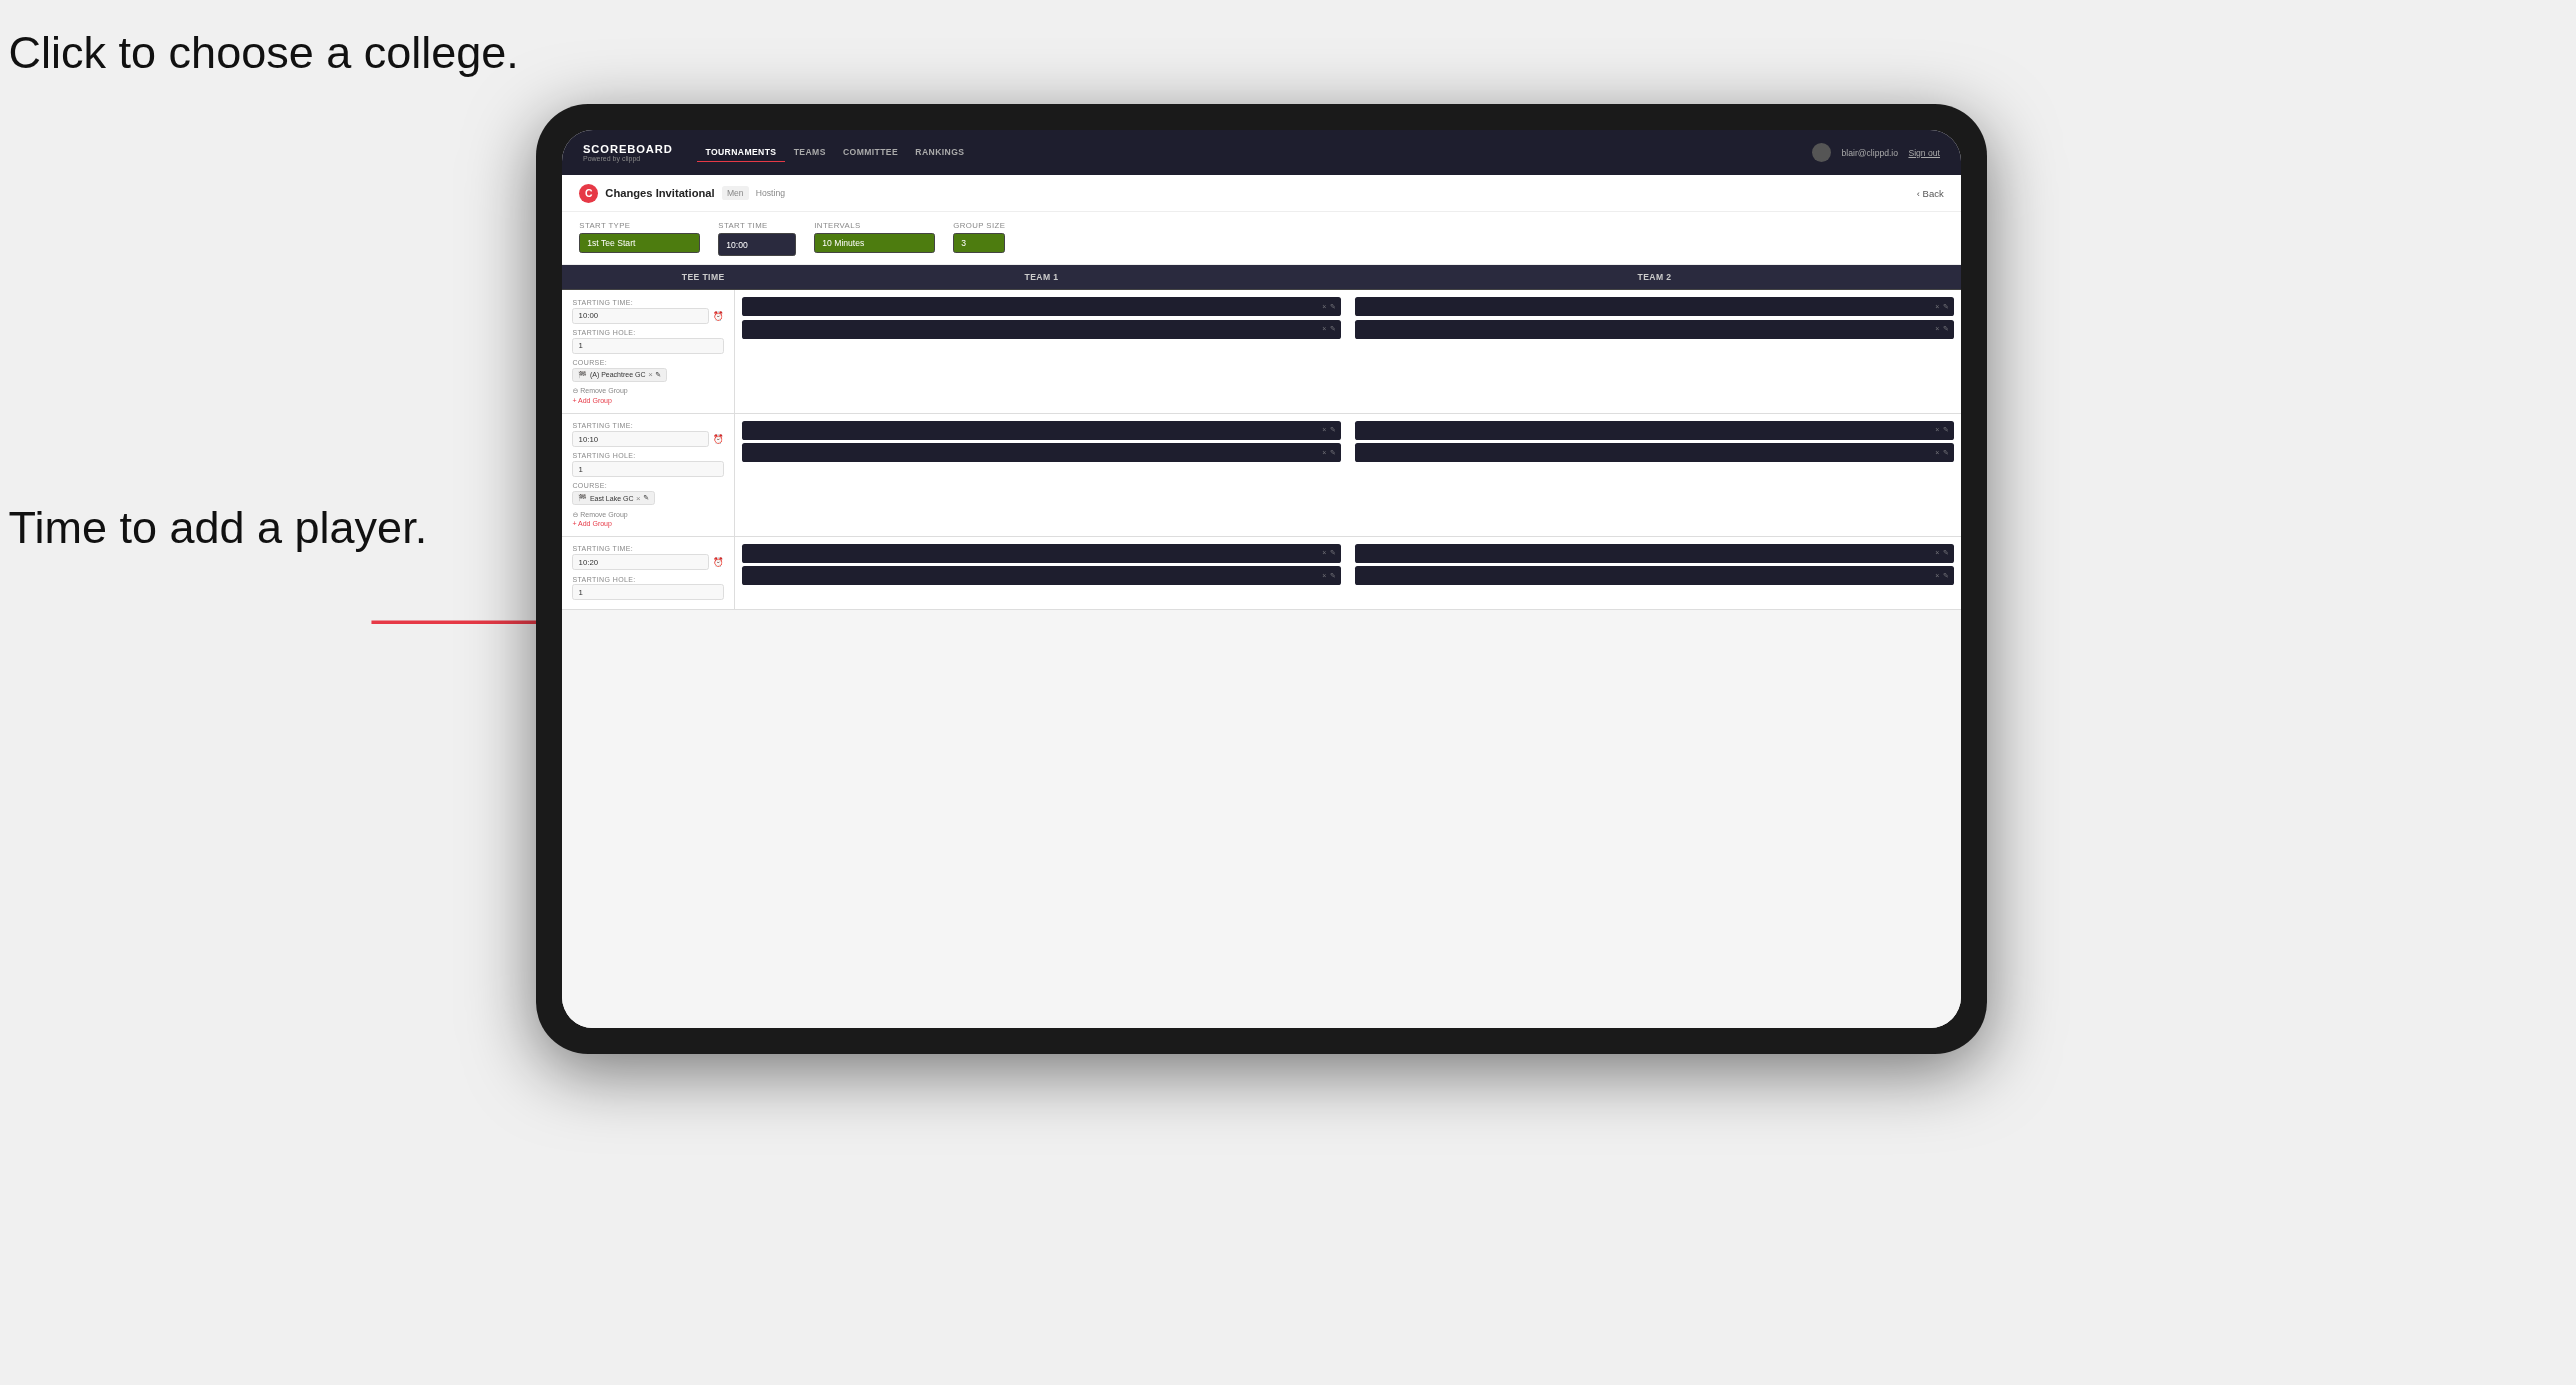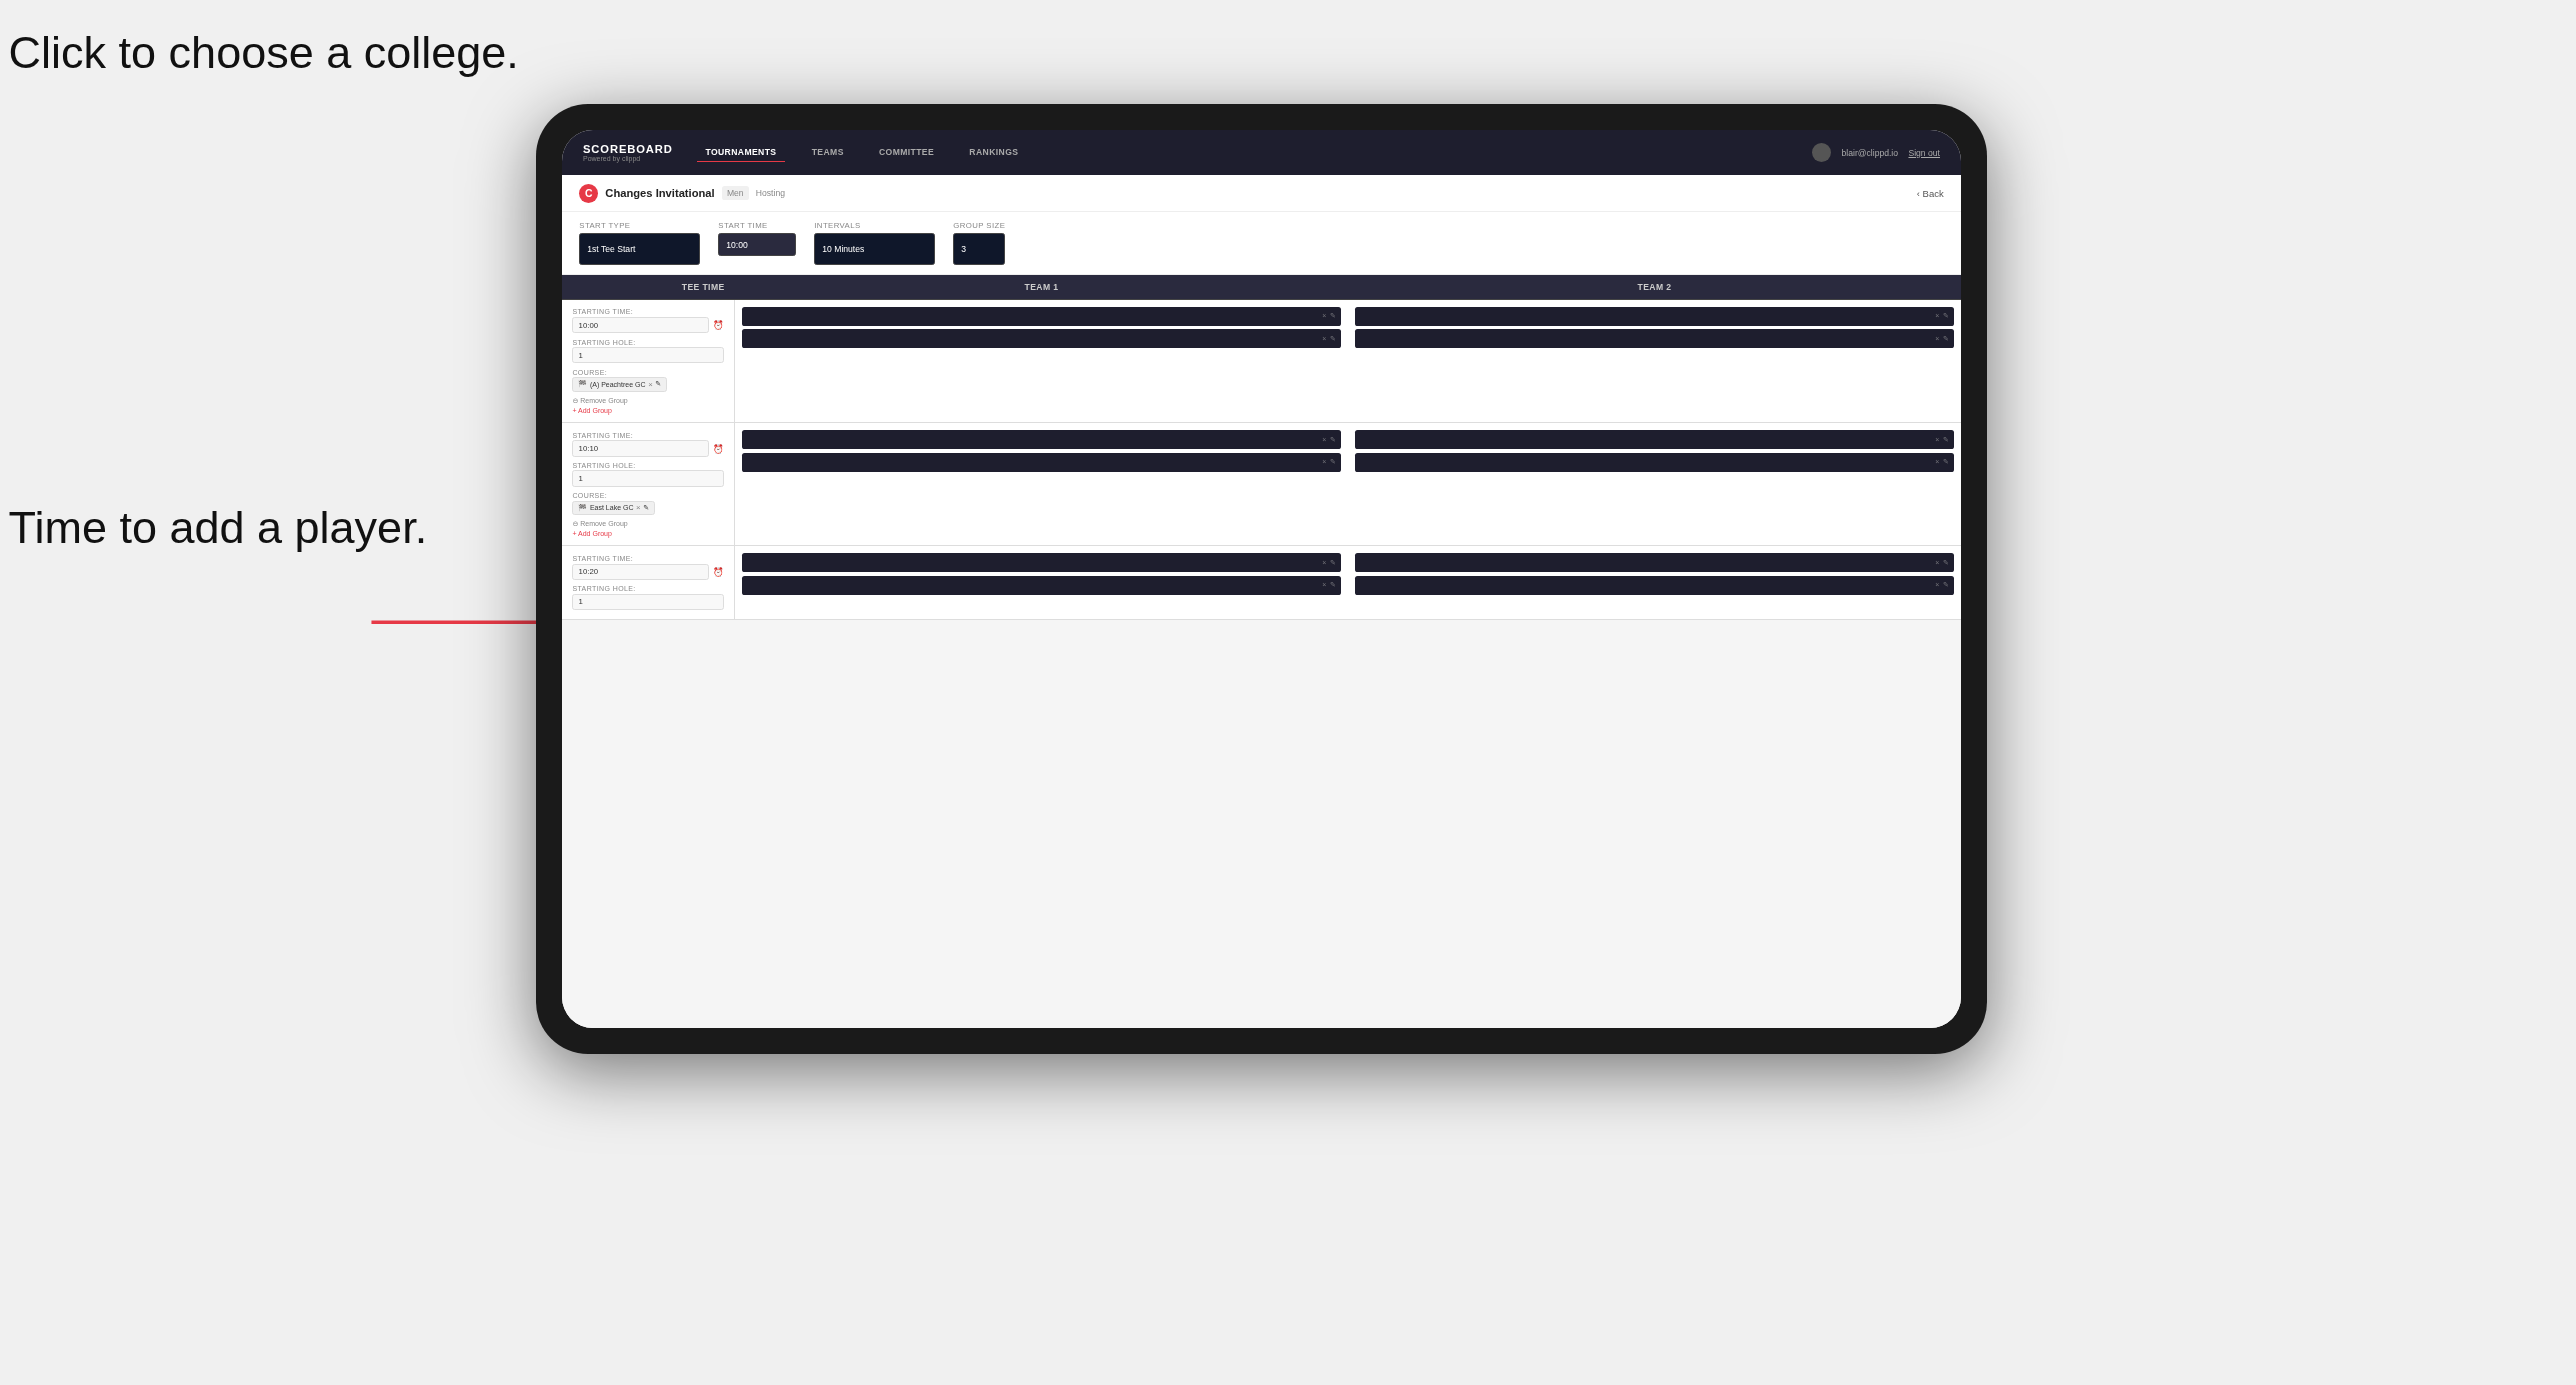--- a/index.html
+++ b/index.html
@@ -70,21 +70,21 @@
       font-size: 11.2px;
       font-weight: 700;
       letter-spacing: 0.9px;
     }
     .brand-sub {
       color: #888;
       font-size: 7px;
     }
     .nav-links {
       display: flex;
-      gap: 18px;
+      gap: 0;
       flex: 1;
       text-align: right;
     }
     .nav-link {
       color: #aaa;
       font-size: 8.6px;
       font-weight: 600;
       padding: 3.5px 8.6px;
       border-bottom: 1.7px solid transparent;
       cursor: pointer;
@@ -173,30 +173,30 @@
       flex-direction: column;
       gap: 3.5px;
     }
     .form-label {
       font-size: 7.8px;
       color: #888;
       text-transform: uppercase;
       letter-spacing: 0.4px;
     }
     .form-select {
-      background: #0f172a;
+      background: #4d7c0f;
       border: 0.9px solid #444;
       color: #fff;
       font-size: 8.6px;
       padding: 3.5px 21px 3.5px 7px;
       border-radius: 2.6px;
       appearance: none;
       cursor: pointer;
       min-width: 121px;
-      height: 32px;
+      height: 20px;
     }
     .form-input-time {
       background: #2a2a3e;
       border: 0.9px solid #444;
       color: #fff;
       font-size: 8.6px;
       padding: 3.5px 7px;
       border-radius: 2.6px;
       width: 78px;
       height: 22.5px;

